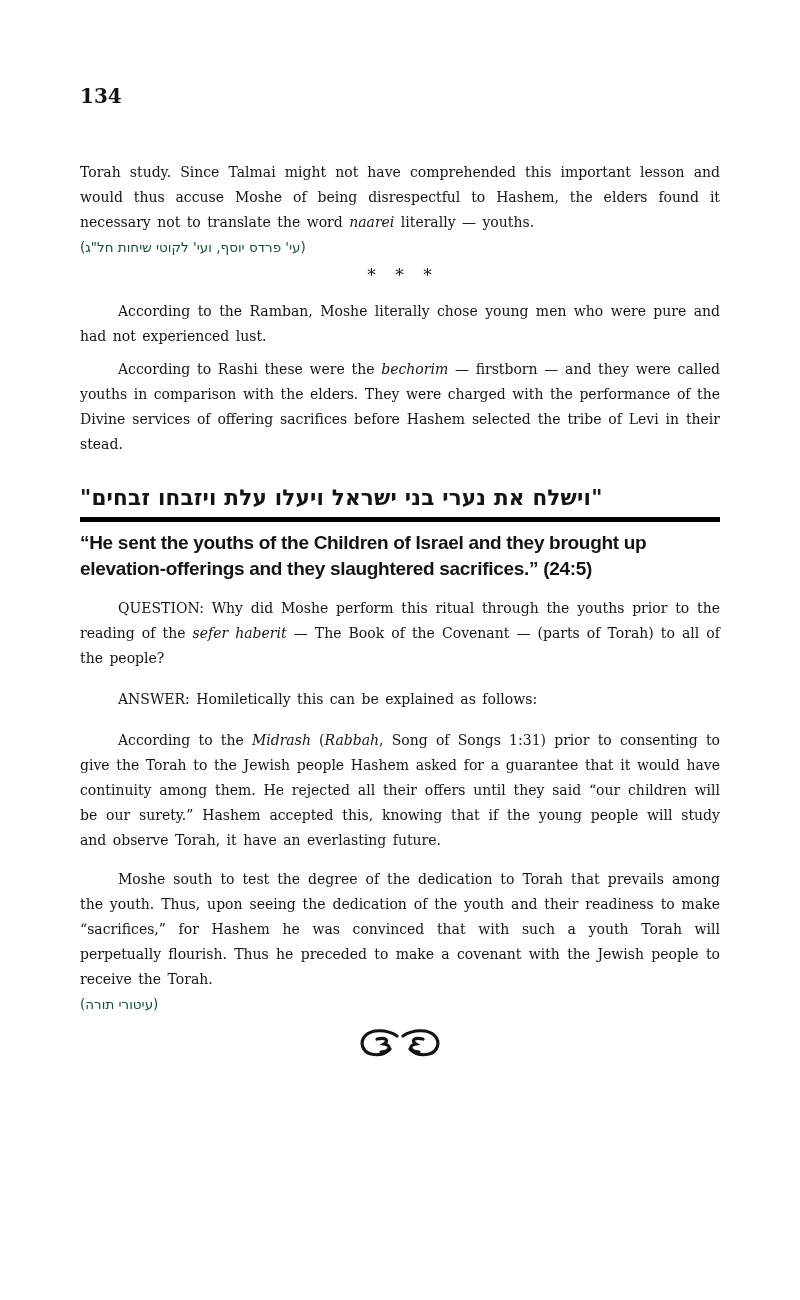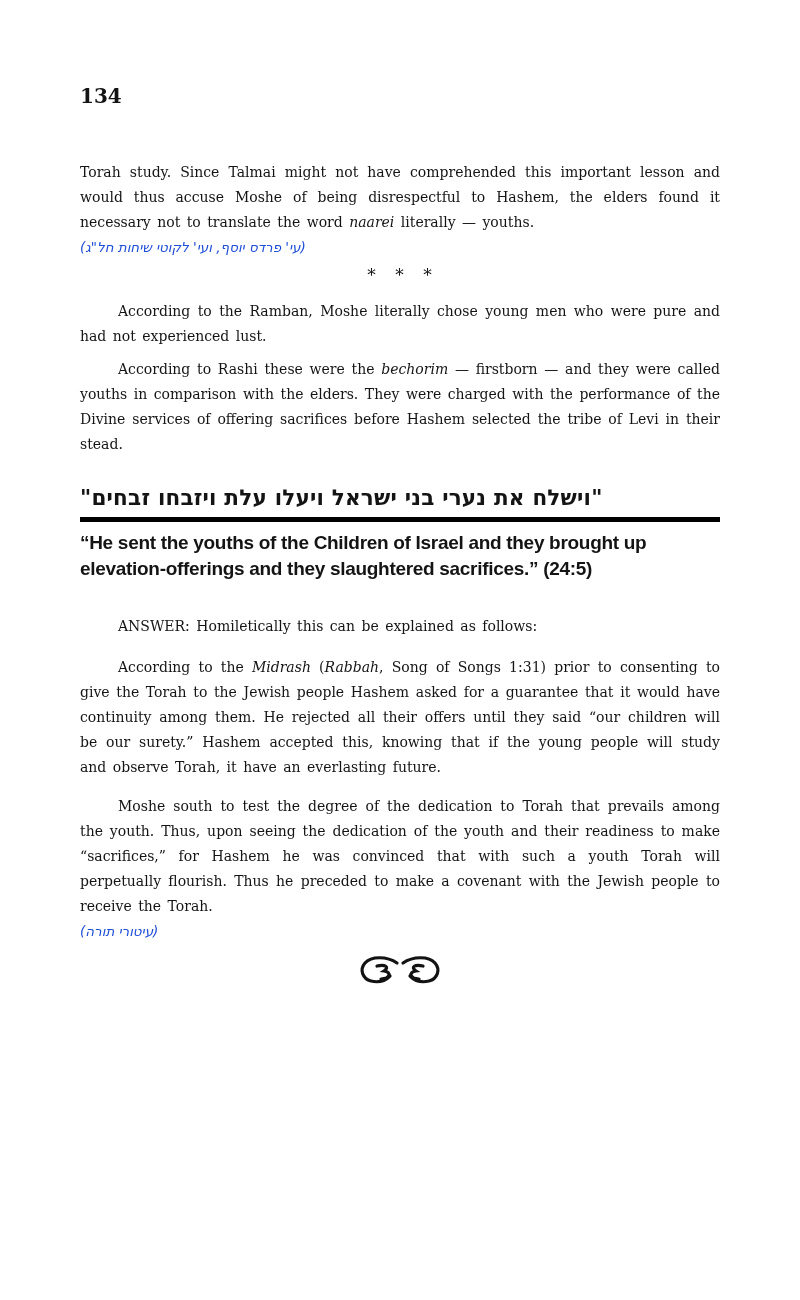--- a/index.html
+++ b/index.html
@@ -32,30 +32,29 @@
     line-height:25px;
     text-align:justify;
     word-spacing:2px;
     text-indent:38px;
   }
   .noindent{text-indent:0;}
   .p1{margin-top:52px;}
   .p2{margin-top:8px;}
   .p3{margin-top:14px;}
   .p4{margin-top:14px;}
-  .p5{margin-top:32px;}
+  .p5{margin-top:16px;}
   .p6{margin-top:16px;}
   .p7{margin-top:14px;}
   .cite{
     font-family:"DejaVu Sans", sans-serif;
     font-size:13.5px;
     line-height:19px;
     text-align:left; 
-    color:#1d4ed8;
-    font-style:italic;
+    color:#14532d;
   }
   .cite1{margin-top:3px;}
   .cite2{margin-top:3px;}
   .stars{
     margin-top:8px;
     text-align:center;
     font-size:17px;
     line-height:20px;
     word-spacing:12px;
     letter-spacing:1px;
@@ -108,20 +107,21 @@
   <p class="body p3"><span>According to the Ramban, Moshe literally chose young men who were pure and had not experienced lust.</span></p>
 
   <p class="body p2"><span>According to Rashi these were the </span><i>bechorim</i><span> — firstborn — and they were called youths in comparison with the elders. They were charged with the performance of the Divine services of offering sacrifices before Hashem selected the tribe of Levi in their stead.</span></p>
 
   <h2 class="heb-heading" dir="rtl">"וישלח את נערי בני ישראל ויעלו עלת ויזבחו זבחים"</h2>
 
   <div class="rule"></div>
 
   <h3 class="eng-heading">“He sent the youths of the Children of Israel and they brought up elevation-offerings and they slaughtered sacrifices.” (24:5)</h3>
 
+  <p class="body p4"><span>QUESTION: Why did Moshe perform this ritual through the youths prior to the reading of the </span><i>sefer haberit</i><span> — The Book of the Covenant — (parts of Torah) to all of the people?</span></p>
 
   <p class="body p5"><span>ANSWER: Homiletically this can be explained as follows:</span></p>
 
   <p class="body p6"><span>According to the </span><i>Midrash</i><span> (</span><i>Rabbah</i><span>, Song of Songs 1:31) prior to consenting to give the Torah to the Jewish people Hashem asked for a guarantee that it would have continuity among them. He rejected all their offers until they said “our children will be our surety.” Hashem accepted this, knowing that if the young people will study and observe Torah, it have an everlasting future.</span></p>
 
   <p class="body p7"><span>Moshe south to test the degree of the dedication to Torah that prevails among the youth. Thus, upon seeing the dedication of the youth and their readiness to make “sacrifices,” for Hashem he was convinced that with such a youth Torah will perpetually flourish. Thus he preceded to make a covenant with the Jewish people to receive the Torah.</span></p>
 
   <div class="cite cite2" dir="rtl">(עיטורי תורה)</div>
 
   <div class="ornament">

